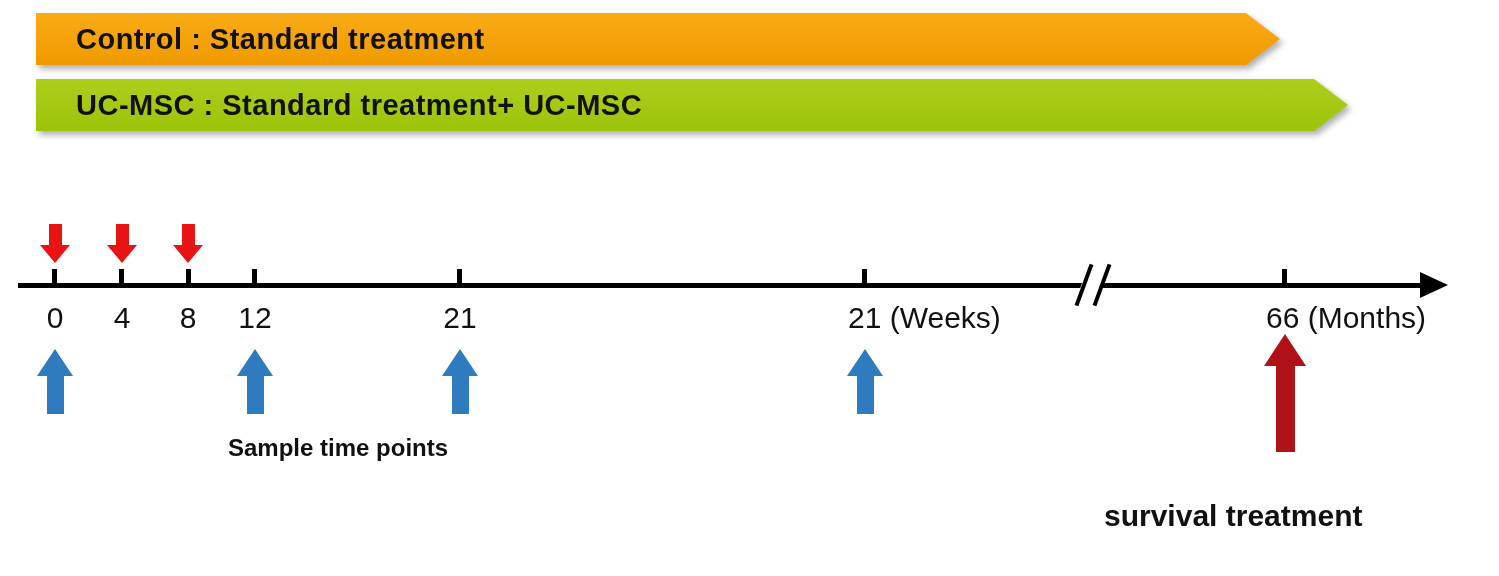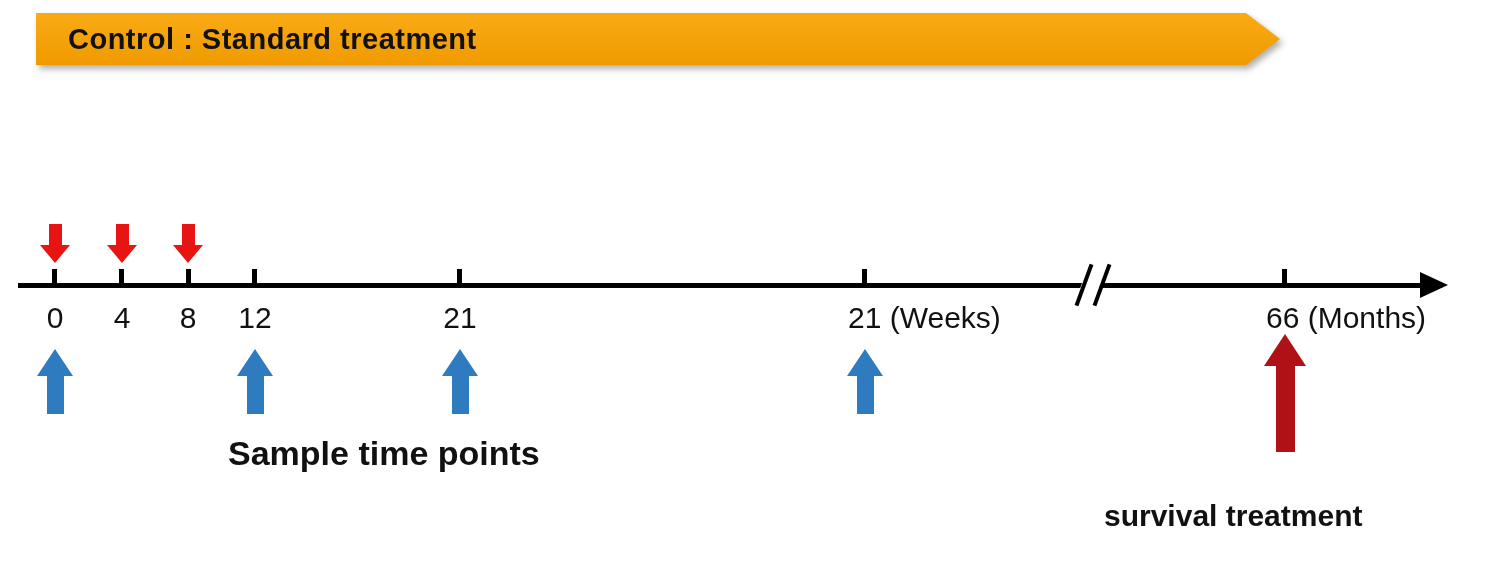--- a/index.html
+++ b/index.html
@@ -17,38 +17,38 @@
   }
 
   
   .banner-wrap {
     position: absolute;
     filter: drop-shadow(3px 4px 3px rgba(110,110,110,0.55));
   }
   .banner {
     height: 52px;
     line-height: 52px;
-    padding-left: 32px;
+    padding-left: 40px;
     box-sizing: border-box;
     font-size: 29px;
     font-weight: bold;
     color: #111111;
     letter-spacing: 0.5px;
     clip-path: polygon(0 0, calc(100% - 34px) 0, 100% 50%, calc(100% - 34px) 100%, 0 100%);
     white-space: nowrap;
   }
   .banner.orange { background: linear-gradient(#f9ab15, #f09a00); width: 1244px; }
   .banner.green  { background: linear-gradient(#adce1c, #9cc40a); width: 1312px; }
   #banner-control { left: 36px; top: 13px; }
   #banner-ucmsc   { left: 36px; top: 79px; }
 
   
   .annot { position: absolute; color: #111111; font-weight: bold; white-space: nowrap; }
   #infusions-label { left: 10px;  top: 172px; font-size: 31px; }
-  #sample-label    { left: 228px; top: 434px; font-size: 34px; }
+  #sample-label    { left: 228px; top: 434px; font-size: 24px; }
   #followup-line1  { left: 1086px; top: 459px; font-size: 30px; }
   #followup-line2  { left: 1104px; top: 499px; font-size: 30px; }
 
   
   .axis-line {
     position: absolute;
     left: 18px; top: 283px;
     width: 1408px; height: 5px;
     background: #000000;
   }
@@ -122,20 +122,25 @@
   .arrow-up-darkred .shaft { width: 19px; height: 86px; background: #b01116; }
 </style>
 </head>
 <body>
 
 <div class="canvas">
 
   <div class="banner-wrap" id="banner-control">
     <div class="banner orange">
       <span>Control  : Standard treatment</span>
+    </div>
+  </div>
+  <div class="banner-wrap" id="banner-ucmsc">
+    <div class="banner green">
+      <span>UC-MSC : Standard treatment+ UC-MSC</span>
     </div>
   </div>
 
 
   <div class="arrow arrow-down-red" style="left:40px">
     <div class="shaft"></div>
     <div class="head"></div>
   </div>
   <div class="arrow arrow-down-red" style="left:107px">
     <div class="shaft"></div>

